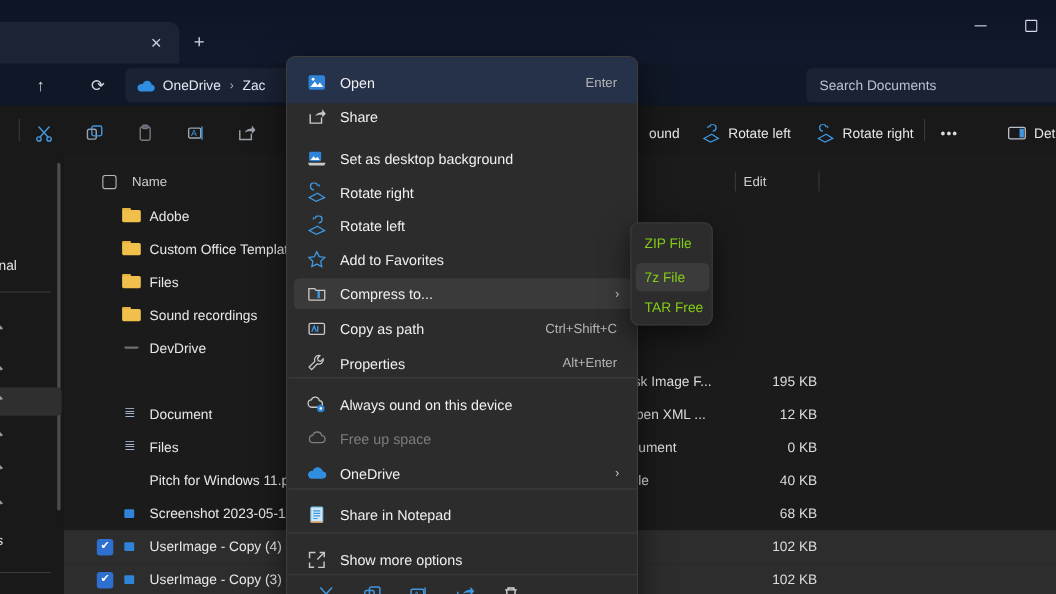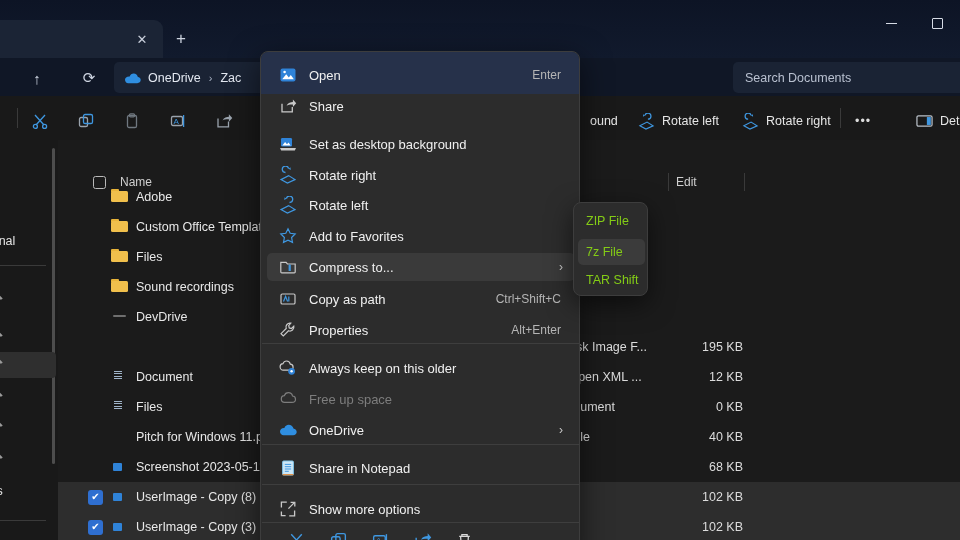--- a/index.html
+++ b/index.html
@@ -82,21 +82,21 @@
     display:flex; align-items:center; padding-left:6px; font-size:12.5px;
     color:#e4e4e4; white-space:nowrap;
   }
   .sb-item.sel { background:#2f2f2f; }
   .sb-pin { position:absolute; left:31px; width:14px; height:14px; }
   .sb-divider { position:absolute; left:-40px; width:86px; height:1px; background:#3a3a3a; }
   .sb-scroll { position:absolute; left:52px; top:8px; width:3px; height:316px; background:#4d4d4d; border-radius:2px; }
 
   
   .listpane { position:absolute; left:58px; top:140px; width:902px; height:400px; background:#1b1b1b; }
-  .colhdr { position:absolute; left:58px; top:152px; width:902px; height:26px; font-size:12px; color:#cfcfcf;margin-top:17px; }
+  .colhdr { position:absolute; left:58px; top:152px; width:902px; height:26px; font-size:12px; color:#cfcfcf; }
   .colhdr .cell { position:absolute; top:0; height:26px; display:flex; align-items:center; }
   .colhdr .divider { position:absolute; top:4px; width:1px; height:18px; background:#3a3a3a; }
   .sortcaret { position:absolute; left:208px; top:2px; color:#c9c9c9; font-size:10px; }
 
   .hdr-check {
     width:13px; height:13px; border:1.4px solid #b9b9b9; border-radius:2.5px; background:transparent;
   }
 
   .row {
     position:absolute; left:58px; width:902px; height:30px;
@@ -434,21 +434,21 @@
       </div>
       <div class="row" style="top: 452px;">
         <span class="ic"><span class="img-ic"></span></span>
         <span class="nm">Screenshot 2023-05-11 111</span>
         <span class="ty">File</span>
         <span class="sz">68 KB</span>
       </div>
       <div class="row sel" style="top: 482px;">
         <span class="chk">✔</span>
         <span class="ic"><span class="img-ic"></span></span>
-        <span class="nm">UserImage - Copy (8)</span>
+        <span class="nm">UserImage - Copy (4)</span>
         <span class="ty">File</span>
         <span class="sz">102 KB</span>
       </div>
       <div class="row sel" style="top: 512px;">
         <span class="chk">✔</span>
         <span class="ic"><span class="img-ic"></span></span>
         <span class="nm">UserImage - Copy (3)</span>
         <span class="ty">File</span>
         <span class="sz">102 KB</span>
       </div>
@@ -545,21 +545,21 @@
           <span class="mi-acc">Alt+Enter</span>
         </div>
         <div class="mi" style="top: 302px;">
           <span class="mi-ic">
             <svg width="18" height="18" viewBox="0 0 18 18">
               <path d="M4.2 11.2h6.5c2 0 3.4-1.3 3.4-3 0-1.6-1.2-2.9-2.8-3C10.9 3.3 9.4 2 7.6 2 5.9 2 4.5 3.1 4 4.6c-1.6.1-2.9 1.4-2.9 3.1 0 1.9 1.4 3.5 3.1 3.5z" stroke="#c9c9c9" stroke-width="1.2" fill="none"></path>
               <circle cx="12.6" cy="12.3" r="3.4" fill="#2f83d8"></circle>
               <circle cx="12.6" cy="12.3" r="1.2" fill="#fff"></circle>
             </svg>
           </span>
-          <span class="mi-lb">Always keep on this older</span>
+          <span class="mi-lb">Always ound on this device</span>
         </div>
         <div class="mi disabled" style="top: 333px;">
           <span class="mi-ic">
             <svg width="18" height="18" viewBox="0 0 18 18">
               <path d="M4.6 12.4h8.3c2.1 0 3.6-1.4 3.6-3.2s-1.3-3.1-3-3.2C13.1 4.1 11.4 2.7 9.4 2.7c-1.9 0-3.5 1.2-4 3-1.7.1-3.1 1.5-3.1 3.3 0 2 1.5 3.4 3.3 3.4z" stroke="#7d7d7d" stroke-width="1.2" fill="none"></path>
             </svg>
           </span>
           <span class="mi-lb">Free up space</span>
         </div>
         <div class="mi" style="top: 364px;">
@@ -634,18 +634,18 @@
 
   <div class="submenu">
     <div id="sub-items">
         <div class="smi" style="top: 5px;">
           <span>ZIP File</span>
         </div>
         <div class="smi hl" style="top: 36px;">
           <span>7z File</span>
         </div>
         <div class="smi" style="top: 64px;">
-          <span>TAR Shift</span>
+          <span>TAR Free</span>
         </div>
       </div>
   </div>
 
 </div>
 
 </body></html>

